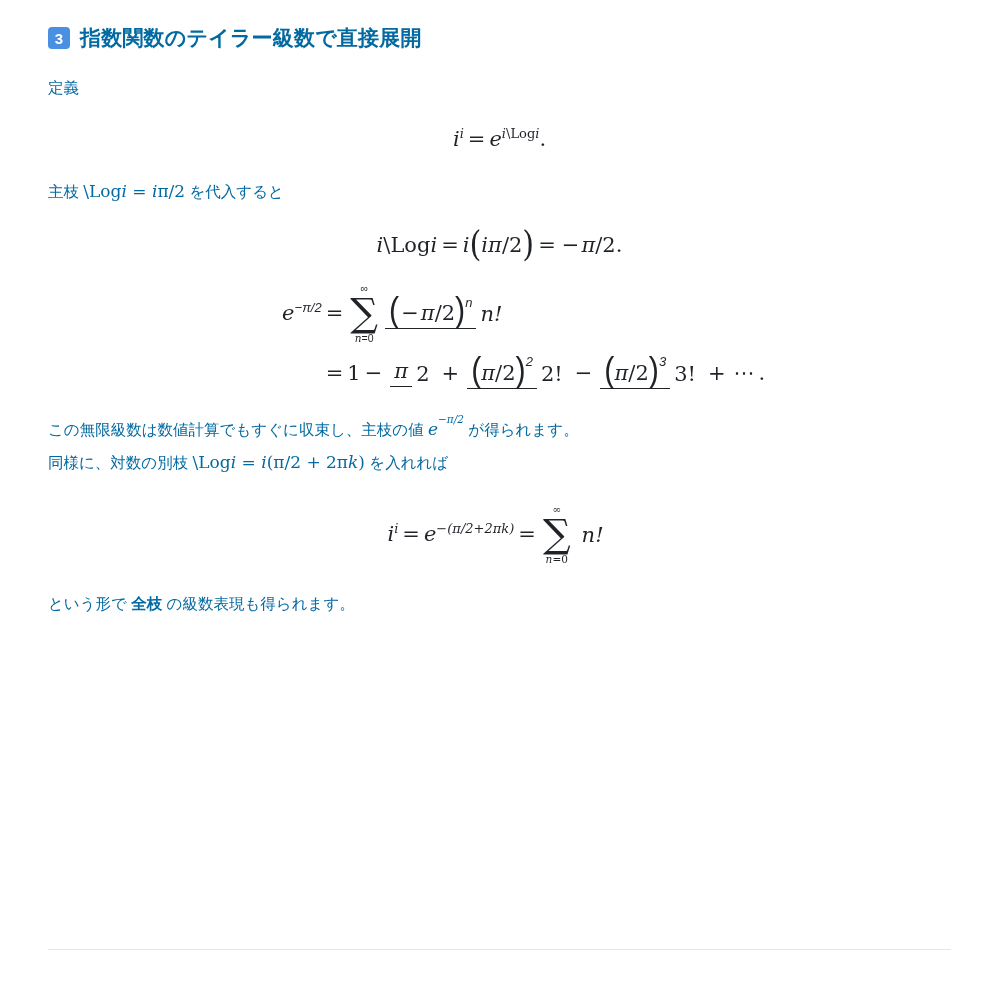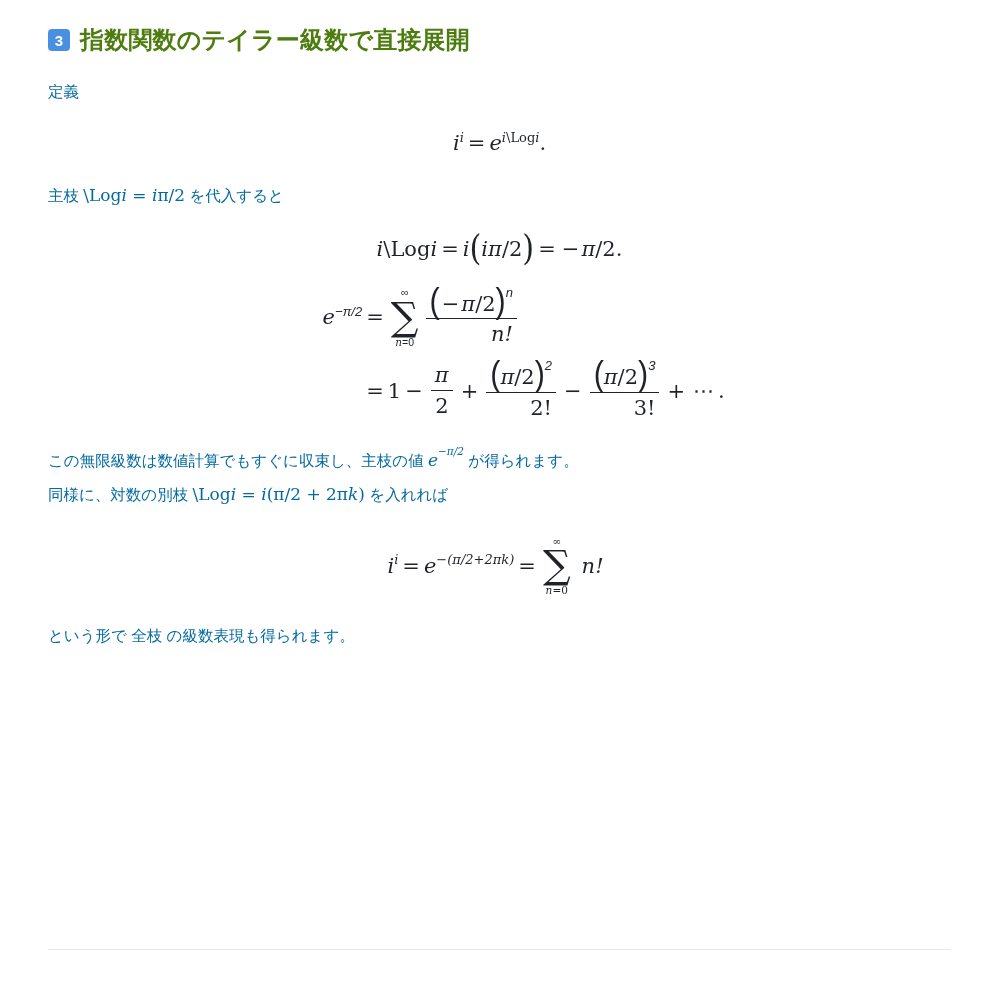--- a/index.html
+++ b/index.html
@@ -36,35 +36,35 @@
     width: 22px;
     height: 22px;
     border-radius: 4px;
     background: #4a90e2;
     color: #ffffff;
     font-size: 15px;
     font-weight: bold;
     line-height: 1;
   }
   .heading-text {
-    font-size: 24px;
+    font-size: 21px;
     font-weight: bold;
     letter-spacing: 0.2px;
-    color: #4d7c0f;
+    color: #0369a1;
   }
 
   
   .para {
     font-size: 15.5px;
     line-height: 1.75;
     color: #0369a1;
     margin: 0 0 10px 0;
   }
   .para.tight { margin-bottom: 4px; }
-  .bold { font-weight: normal; }
+  .bold { font-weight: bold; }
 
   
   .math, .mi, .mo, .mn, .mtext {
     font-family: "DejaVu Serif", "Liberation Serif", serif;
   }
   .display {
     text-align: center;
     margin: 26px 0 26px 0;
     font-size: 21px;
     color: #1f2328;
@@ -87,22 +87,22 @@
   .sup {
     font-size: 0.62em;
     vertical-align: super;
     font-style: italic;
   }
   .sup.up { position: relative; top: -0.45em; font-size: 0.62em; }
 
   
   .frac {
     display: inline-flex;
-    flex-direction: column;
-    align-items: flex-end;
+    flex-direction: row;
+    align-items: center;
     vertical-align: middle;
     margin: 0 4px;
     line-height: 1.12;
   }
   .frac > .num {
     padding: 0 4px 2px 4px;
     border-bottom: 1px solid #1f2328;
   }
   .frac > .den {
     padding: 3px 4px 0 4px;

